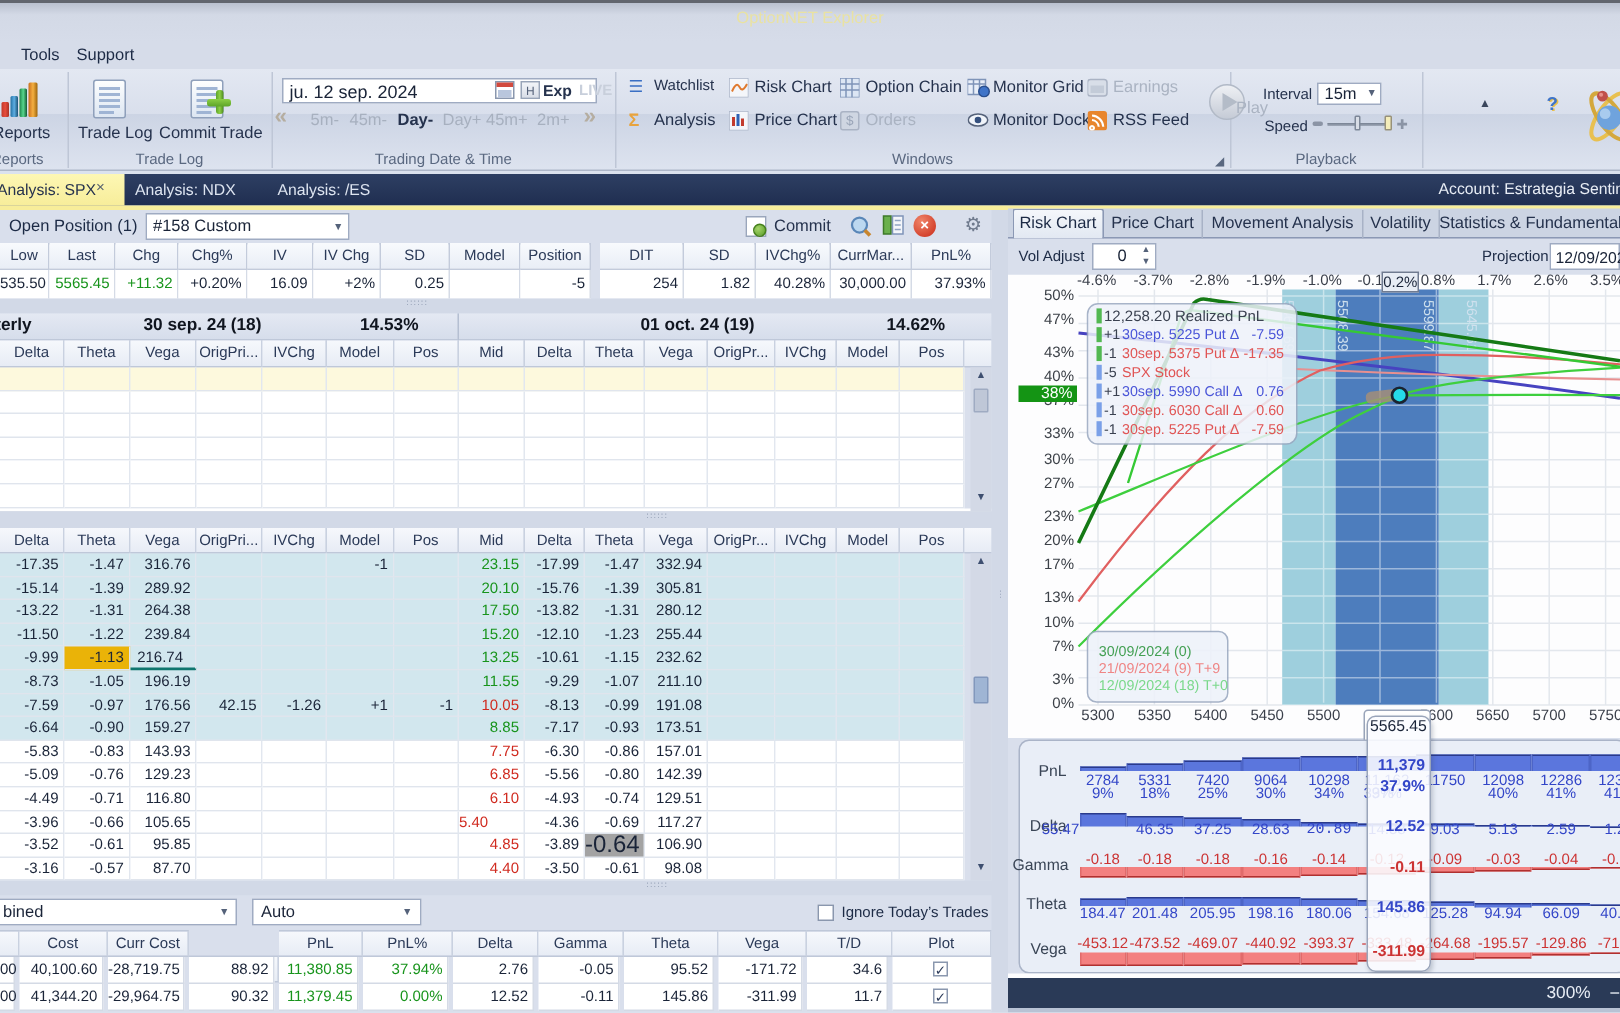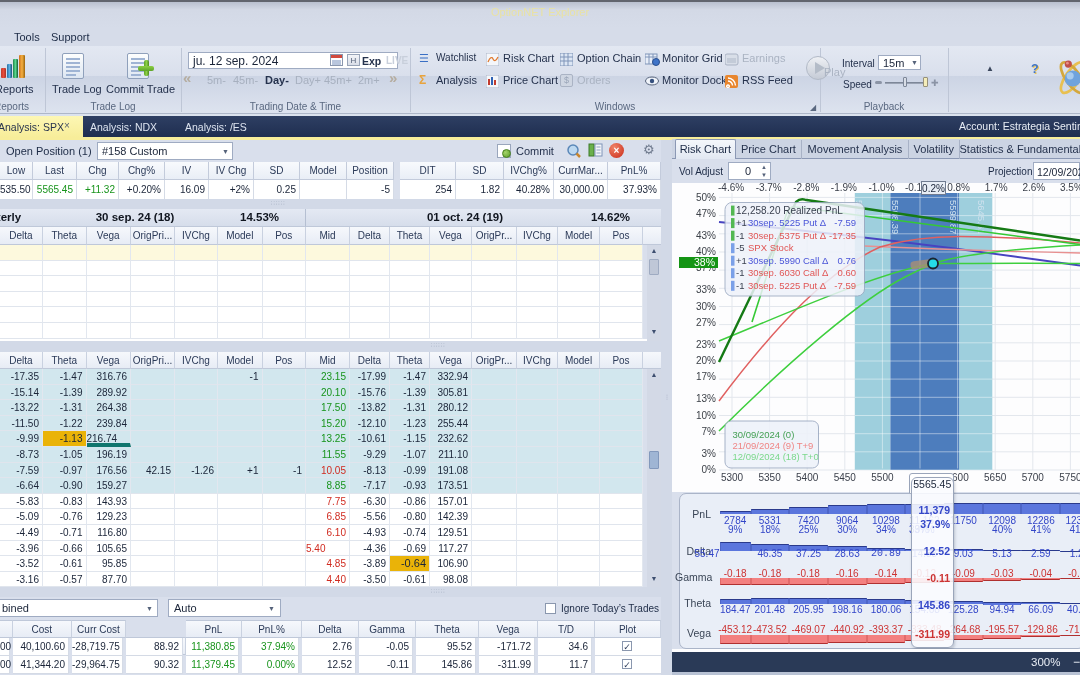--- a/index.html
+++ b/index.html
@@ -393,21 +393,21 @@
 <div class="abs" style="left:306px;top:415.8px;width:44px;height:15.6px;background:#d2e7ee;border-right:1px solid #e2e7ef;border-bottom:1px solid #e0e5ed;font-size:10px;color:#18941c;text-align:right;line-height:15.6px;padding-right:3px;">15.20</div>
 <div class="abs" style="left:350px;top:415.8px;width:40px;height:15.6px;background:#d2e7ee;border-right:1px solid #e2e7ef;border-bottom:1px solid #e0e5ed;font-size:10px;color:#1a2438;text-align:right;line-height:15.6px;padding-right:3px;">-12.10</div>
 <div class="abs" style="left:390px;top:415.8px;width:40px;height:15.6px;background:#d2e7ee;border-right:1px solid #e2e7ef;border-bottom:1px solid #e0e5ed;font-size:10px;color:#1a2438;text-align:right;line-height:15.6px;padding-right:3px;">-1.23</div>
 <div class="abs" style="left:430px;top:415.8px;width:42px;height:15.6px;background:#d2e7ee;border-right:1px solid #e2e7ef;border-bottom:1px solid #e0e5ed;font-size:10px;color:#1a2438;text-align:right;line-height:15.6px;padding-right:3px;">255.44</div>
 <div class="abs" style="left:472px;top:415.8px;width:45px;height:15.6px;background:#d2e7ee;border-right:1px solid #e2e7ef;border-bottom:1px solid #e0e5ed;font-size:10px;color:#1a2438;text-align:right;line-height:15.6px;padding-right:3px;"></div>
 <div class="abs" style="left:517px;top:415.8px;width:41px;height:15.6px;background:#d2e7ee;border-right:1px solid #e2e7ef;border-bottom:1px solid #e0e5ed;font-size:10px;color:#1a2438;text-align:right;line-height:15.6px;padding-right:3px;"></div>
 <div class="abs" style="left:558px;top:415.8px;width:42px;height:15.6px;background:#d2e7ee;border-right:1px solid #e2e7ef;border-bottom:1px solid #e0e5ed;font-size:10px;color:#1a2438;text-align:right;line-height:15.6px;padding-right:3px;"></div>
 <div class="abs" style="left:600px;top:415.8px;width:43px;height:15.6px;background:#d2e7ee;border-right:1px solid #e2e7ef;border-bottom:1px solid #e0e5ed;font-size:10px;color:#1a2438;text-align:right;line-height:15.6px;padding-right:3px;"></div>
 <div class="abs" style="left:0px;top:431.4px;width:43px;height:15.6px;background:#d2e7ee;border-right:1px solid #e2e7ef;border-bottom:1px solid #e0e5ed;font-size:10px;color:#1a2438;text-align:right;line-height:15.6px;padding-right:3px;">-9.99</div>
 <div class="abs" style="left:43px;top:431.4px;width:43.5px;height:15.6px;background:#eab308;border-right:1px solid #e2e7ef;border-bottom:1px solid #e0e5ed;font-size:10px;color:#1a2438;text-align:right;line-height:15.6px;padding-right:3px;">-1.13</div>
-<div class="abs" style="left:86.5px;top:431.4px;width:44.5px;height:15.6px;background:#d2e7ee;border-right:1px solid #e2e7ef;border-bottom:4px solid #0f766e;font-size:10px;color:#1a2438;text-align:left;line-height:15.6px;padding-right:3px;">216.74</div>
+<div class="abs" style="left:86.5px;top:431.4px;width:44.5px;height:15.6px;background:#d2e7ee;border-right:1px solid #e2e7ef;border-bottom:2px solid #0f766e;font-size:10px;color:#1a2438;text-align:center;line-height:15.6px;padding-right:3px;">216.74</div>
 <div class="abs" style="left:131px;top:431.4px;width:44px;height:15.6px;background:#d2e7ee;border-right:1px solid #e2e7ef;border-bottom:1px solid #e0e5ed;font-size:10px;color:#1a2438;text-align:right;line-height:15.6px;padding-right:3px;"></div>
 <div class="abs" style="left:175px;top:431.4px;width:43px;height:15.6px;background:#d2e7ee;border-right:1px solid #e2e7ef;border-bottom:1px solid #e0e5ed;font-size:10px;color:#1a2438;text-align:right;line-height:15.6px;padding-right:3px;"></div>
 <div class="abs" style="left:218px;top:431.4px;width:44.5px;height:15.6px;background:#d2e7ee;border-right:1px solid #e2e7ef;border-bottom:1px solid #e0e5ed;font-size:10px;color:#1a2438;text-align:right;line-height:15.6px;padding-right:3px;"></div>
 <div class="abs" style="left:262.5px;top:431.4px;width:43.5px;height:15.6px;background:#d2e7ee;border-right:1px solid #e2e7ef;border-bottom:1px solid #e0e5ed;font-size:10px;color:#1a2438;text-align:right;line-height:15.6px;padding-right:3px;"></div>
 <div class="abs" style="left:306px;top:431.4px;width:44px;height:15.6px;background:#d2e7ee;border-right:1px solid #e2e7ef;border-bottom:1px solid #e0e5ed;font-size:10px;color:#18941c;text-align:right;line-height:15.6px;padding-right:3px;">13.25</div>
 <div class="abs" style="left:350px;top:431.4px;width:40px;height:15.6px;background:#d2e7ee;border-right:1px solid #e2e7ef;border-bottom:1px solid #e0e5ed;font-size:10px;color:#1a2438;text-align:right;line-height:15.6px;padding-right:3px;">-10.61</div>
 <div class="abs" style="left:390px;top:431.4px;width:40px;height:15.6px;background:#d2e7ee;border-right:1px solid #e2e7ef;border-bottom:1px solid #e0e5ed;font-size:10px;color:#1a2438;text-align:right;line-height:15.6px;padding-right:3px;">-1.15</div>
 <div class="abs" style="left:430px;top:431.4px;width:42px;height:15.6px;background:#d2e7ee;border-right:1px solid #e2e7ef;border-bottom:1px solid #e0e5ed;font-size:10px;color:#1a2438;text-align:right;line-height:15.6px;padding-right:3px;">232.62</div>
 <div class="abs" style="left:472px;top:431.4px;width:45px;height:15.6px;background:#d2e7ee;border-right:1px solid #e2e7ef;border-bottom:1px solid #e0e5ed;font-size:10px;color:#1a2438;text-align:right;line-height:15.6px;padding-right:3px;"></div>
 <div class="abs" style="left:517px;top:431.4px;width:41px;height:15.6px;background:#d2e7ee;border-right:1px solid #e2e7ef;border-bottom:1px solid #e0e5ed;font-size:10px;color:#1a2438;text-align:right;line-height:15.6px;padding-right:3px;"></div>
@@ -520,21 +520,21 @@
 <div class="abs" style="left:600px;top:540.6px;width:43px;height:15.6px;background:#ffffff;border-right:1px solid #e2e7ef;border-bottom:1px solid #e0e5ed;font-size:10px;color:#1a2438;text-align:right;line-height:15.6px;padding-right:3px;"></div>
 <div class="abs" style="left:0px;top:556.2px;width:43px;height:15.6px;background:#ffffff;border-right:1px solid #e2e7ef;border-bottom:1px solid #e0e5ed;font-size:10px;color:#1a2438;text-align:right;line-height:15.6px;padding-right:3px;">-3.52</div>
 <div class="abs" style="left:43px;top:556.2px;width:43.5px;height:15.6px;background:#ffffff;border-right:1px solid #e2e7ef;border-bottom:1px solid #e0e5ed;font-size:10px;color:#1a2438;text-align:right;line-height:15.6px;padding-right:3px;">-0.61</div>
 <div class="abs" style="left:86.5px;top:556.2px;width:44.5px;height:15.6px;background:#ffffff;border-right:1px solid #e2e7ef;border-bottom:1px solid #e0e5ed;font-size:10px;color:#1a2438;text-align:right;line-height:15.6px;padding-right:3px;">95.85</div>
 <div class="abs" style="left:131px;top:556.2px;width:44px;height:15.6px;background:#ffffff;border-right:1px solid #e2e7ef;border-bottom:1px solid #e0e5ed;font-size:10px;color:#1a2438;text-align:right;line-height:15.6px;padding-right:3px;"></div>
 <div class="abs" style="left:175px;top:556.2px;width:43px;height:15.6px;background:#ffffff;border-right:1px solid #e2e7ef;border-bottom:1px solid #e0e5ed;font-size:10px;color:#1a2438;text-align:right;line-height:15.6px;padding-right:3px;"></div>
 <div class="abs" style="left:218px;top:556.2px;width:44.5px;height:15.6px;background:#ffffff;border-right:1px solid #e2e7ef;border-bottom:1px solid #e0e5ed;font-size:10px;color:#1a2438;text-align:right;line-height:15.6px;padding-right:3px;"></div>
 <div class="abs" style="left:262.5px;top:556.2px;width:43.5px;height:15.6px;background:#ffffff;border-right:1px solid #e2e7ef;border-bottom:1px solid #e0e5ed;font-size:10px;color:#1a2438;text-align:right;line-height:15.6px;padding-right:3px;"></div>
 <div class="abs" style="left:306px;top:556.2px;width:44px;height:15.6px;background:#ffffff;border-right:1px solid #e2e7ef;border-bottom:1px solid #e0e5ed;font-size:10px;color:#d02b20;text-align:right;line-height:15.6px;padding-right:3px;">4.85</div>
 <div class="abs" style="left:350px;top:556.2px;width:40px;height:15.6px;background:#ffffff;border-right:1px solid #e2e7ef;border-bottom:1px solid #e0e5ed;font-size:10px;color:#1a2438;text-align:right;line-height:15.6px;padding-right:3px;">-3.89</div>
-<div class="abs" style="left:390px;top:556.2px;width:40px;height:15.6px;background:#eab308;border-right:1px solid #e2e7ef;border-bottom:1px solid #e0e5ed;font-size:11px;color:#1a2438;text-align:right;line-height:15.6px;padding-right:3px;">-0.64</div>
+<div class="abs" style="left:390px;top:556.2px;width:40px;height:15.6px;background:#a3a3a3;border-right:1px solid #e2e7ef;border-bottom:1px solid #e0e5ed;font-size:16px;color:#1a2438;text-align:right;line-height:15.6px;padding-right:3px;">-0.64</div>
 <div class="abs" style="left:430px;top:556.2px;width:42px;height:15.6px;background:#ffffff;border-right:1px solid #e2e7ef;border-bottom:1px solid #e0e5ed;font-size:10px;color:#1a2438;text-align:right;line-height:15.6px;padding-right:3px;">106.90</div>
 <div class="abs" style="left:472px;top:556.2px;width:45px;height:15.6px;background:#ffffff;border-right:1px solid #e2e7ef;border-bottom:1px solid #e0e5ed;font-size:10px;color:#1a2438;text-align:right;line-height:15.6px;padding-right:3px;"></div>
 <div class="abs" style="left:517px;top:556.2px;width:41px;height:15.6px;background:#ffffff;border-right:1px solid #e2e7ef;border-bottom:1px solid #e0e5ed;font-size:10px;color:#1a2438;text-align:right;line-height:15.6px;padding-right:3px;"></div>
 <div class="abs" style="left:558px;top:556.2px;width:42px;height:15.6px;background:#ffffff;border-right:1px solid #e2e7ef;border-bottom:1px solid #e0e5ed;font-size:10px;color:#1a2438;text-align:right;line-height:15.6px;padding-right:3px;"></div>
 <div class="abs" style="left:600px;top:556.2px;width:43px;height:15.6px;background:#ffffff;border-right:1px solid #e2e7ef;border-bottom:1px solid #e0e5ed;font-size:10px;color:#1a2438;text-align:right;line-height:15.6px;padding-right:3px;"></div>
 <div class="abs" style="left:0px;top:571.8px;width:43px;height:15.6px;background:#ffffff;border-right:1px solid #e2e7ef;border-bottom:1px solid #e0e5ed;font-size:10px;color:#1a2438;text-align:right;line-height:15.6px;padding-right:3px;">-3.16</div>
 <div class="abs" style="left:43px;top:571.8px;width:43.5px;height:15.6px;background:#ffffff;border-right:1px solid #e2e7ef;border-bottom:1px solid #e0e5ed;font-size:10px;color:#1a2438;text-align:right;line-height:15.6px;padding-right:3px;">-0.57</div>
 <div class="abs" style="left:86.5px;top:571.8px;width:44.5px;height:15.6px;background:#ffffff;border-right:1px solid #e2e7ef;border-bottom:1px solid #e0e5ed;font-size:10px;color:#1a2438;text-align:right;line-height:15.6px;padding-right:3px;">87.70</div>
 <div class="abs" style="left:131px;top:571.8px;width:44px;height:15.6px;background:#ffffff;border-right:1px solid #e2e7ef;border-bottom:1px solid #e0e5ed;font-size:10px;color:#1a2438;text-align:right;line-height:15.6px;padding-right:3px;"></div>
 <div class="abs" style="left:175px;top:571.8px;width:43px;height:15.6px;background:#ffffff;border-right:1px solid #e2e7ef;border-bottom:1px solid #e0e5ed;font-size:10px;color:#1a2438;text-align:right;line-height:15.6px;padding-right:3px;"></div>

